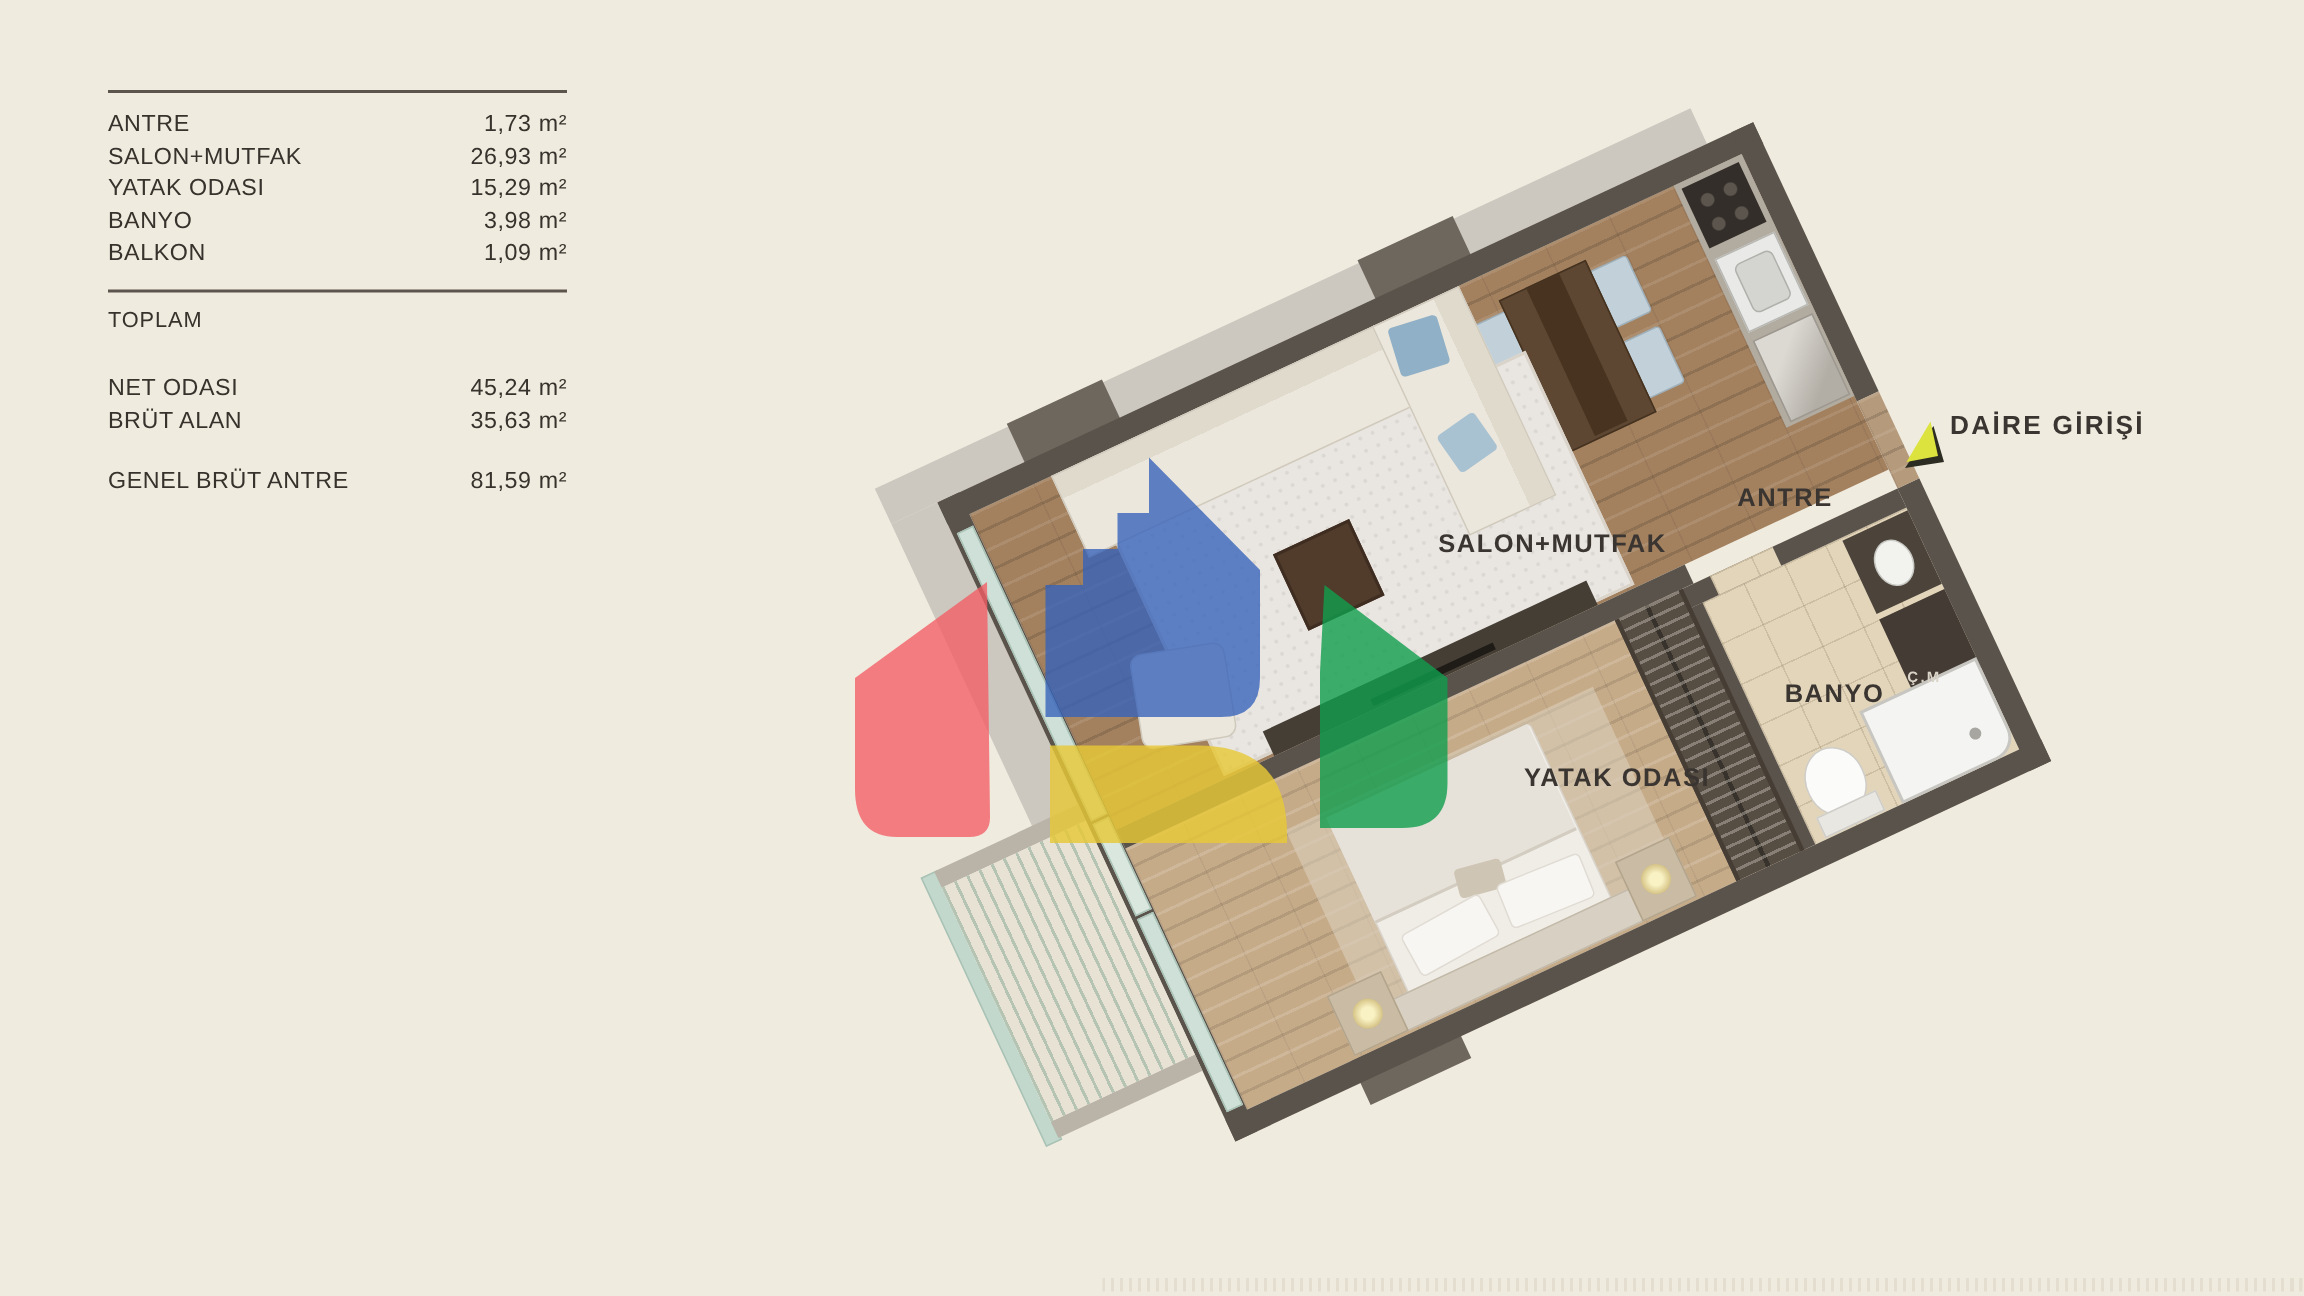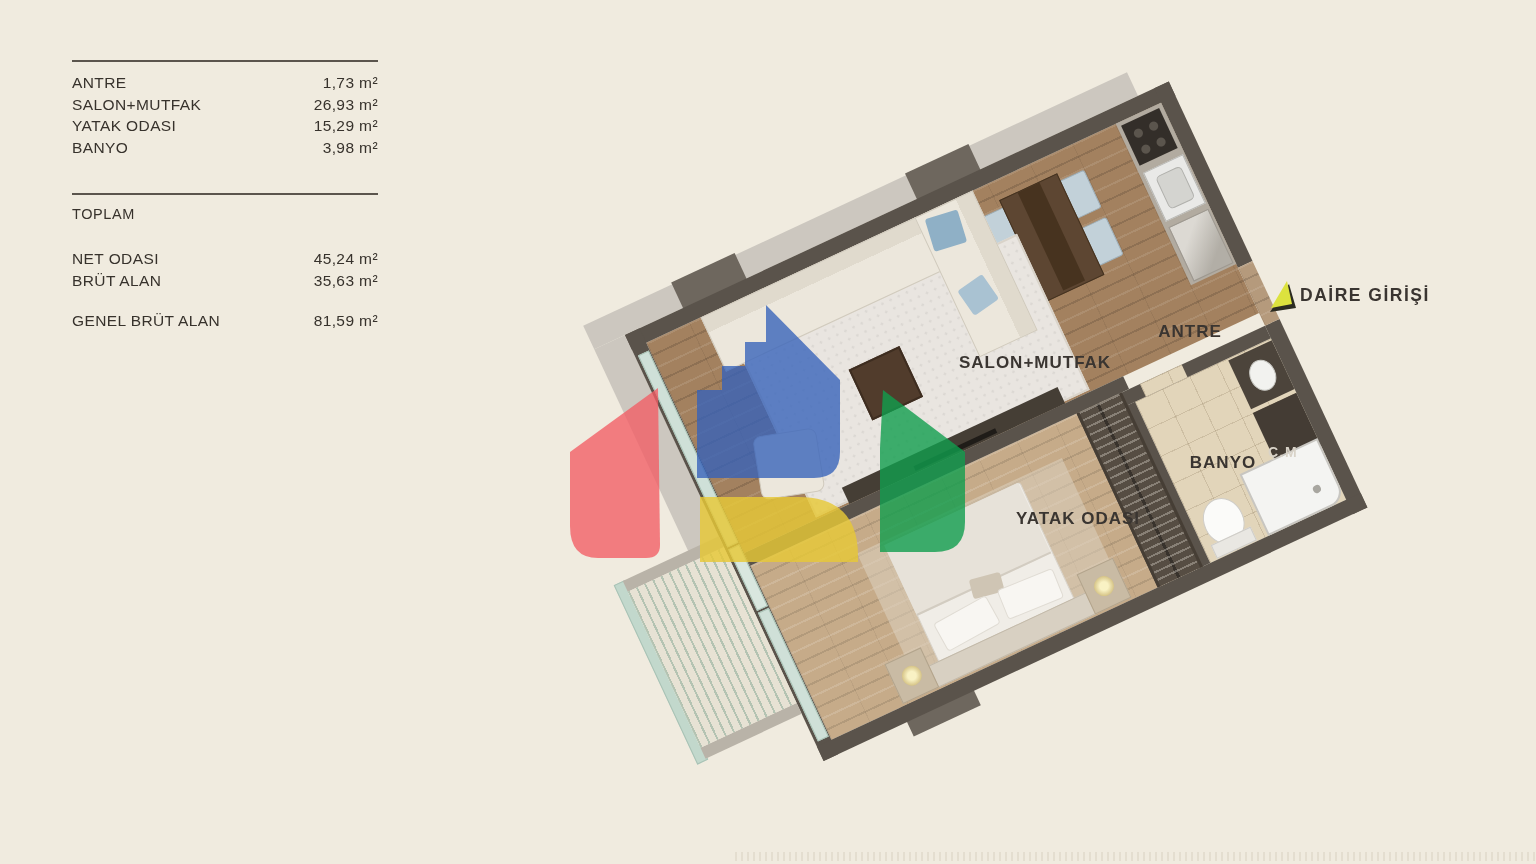--- a/index.html
+++ b/index.html
@@ -34,21 +34,21 @@
         background-image:repeating-linear-gradient(90deg, rgba(120,100,70,.20) 0 1px, rgba(0,0,0,0) 1px 30px),
                          repeating-linear-gradient(180deg, rgba(120,100,70,.20) 0 1px, rgba(0,0,0,0) 1px 30px);}
   .glass{background:#cfe0d8;border:1px solid #a9c2b5;}
   .deck{background-color:#e7e2d4;
         background-image:repeating-linear-gradient(90deg, rgba(130,165,145,.5) 0 2px, rgba(0,0,0,0) 2px 9px);}
   .cream{background:#ece7dc;border:1px solid #d0cabd;}
 
   
   .plan-label{z-index:3;font-weight:bold;font-size:17px;color:#3a3531;letter-spacing:1px;
               white-space:nowrap;transform:translate(-50%,-50%);}
-  #lbl-cm{font-size:14px;color:#d9d3c8;letter-spacing:1.5px;font-weight:bold;}
+  #lbl-cm{font-size:10px;color:#d9d3c8;letter-spacing:1.5px;font-weight:bold;}
   #entrance-label{z-index:3;font-weight:bold;font-size:17.5px;color:#3a3531;letter-spacing:1.5px;white-space:nowrap;}
   #logo-watermark{z-index:2;}
   #bottom-texture{left:735px;top:852px;width:800px;height:9px;opacity:.6;
      background:repeating-linear-gradient(90deg, rgba(140,125,95,.20) 0 2px, rgba(0,0,0,0) 2px 6px);}
 </style>
 </head>
 <body>
 
 <div id="stage">
 
@@ -64,38 +64,42 @@
       <span>26,93 m²</span>
     </div>
     <div class="prow">
       <span>YATAK ODASI</span>
       <span>15,29 m²</span>
     </div>
     <div class="prow">
       <span>BANYO</span>
       <span>3,98 m²</span>
     </div>
+    <div class="prow">
+      <span>BALKON</span>
+      <span>1,09 m²</span>
+    </div>
   </div>
 
   <div class="abs rule" id="rule2"></div>
   <div class="abs" id="toplam">TOPLAM</div>
 
   <div class="abs rowset" id="total-rows">
     <div class="prow">
       <span>NET ODASI</span>
       <span>45,24 m²</span>
     </div>
     <div class="prow">
       <span>BRÜT ALAN</span>
       <span>35,63 m²</span>
     </div>
   </div>
 
   <div class="abs rowset prow" id="grand-row">
-    <span>GENEL BRÜT ALAN</span>
+    <span>GENEL BRÜT ANTRE</span>
     <span>81,59 m²</span>
   </div>
 
   <div class="abs" id="plan">
 
     <div class="abs band" style="left:-34px;top:-26px;width:600px;height:26px;"></div>
     <div class="abs band" style="left:-34px;top:0;width:34px;height:252px;"></div>
     <div class="abs block" style="left:64px;top:-28px;width:70px;height:30px;"></div>
     <div class="abs block" style="left:322px;top:-28px;width:70px;height:30px;"></div>
     <div class="abs block" style="left:92px;top:454px;width:74px;height:32px;"></div>
@@ -195,16 +199,16 @@
   <div class="abs plan-label" style="left:1035px;top:363px;">SALON+MUTFAK</div>
   <div class="abs plan-label" style="left:1190px;top:332px;">ANTRE</div>
   <div class="abs plan-label" style="left:1223px;top:463px;">BANYO</div>
   <div class="abs plan-label" style="left:1078px;top:519px;">YATAK ODASI</div>
   <div class="abs plan-label" id="lbl-cm" style="left:1283px;top:452px;">Ç.M</div>
 
   <svg class="abs" style="left:1268px;top:280px;z-index:3;" width="30" height="36" viewBox="0 0 30 36">
     <polygon points="21,4 2,32 28,28" fill="#2c2c22"></polygon>
     <polygon points="19,1 3,28 24,24" fill="#dce23e"></polygon>
   </svg>
-  <div class="abs" id="entrance-label" style="left:1300px;top:285px;">DAİRE GİRİŞİ</div>
+  <div class="abs" id="entrance-label" style="left:1300px;top:273px;">DAİRE GİRİŞİ</div>
 
   <div class="abs" id="bottom-texture"></div>
 </div>
 
 </body></html>

